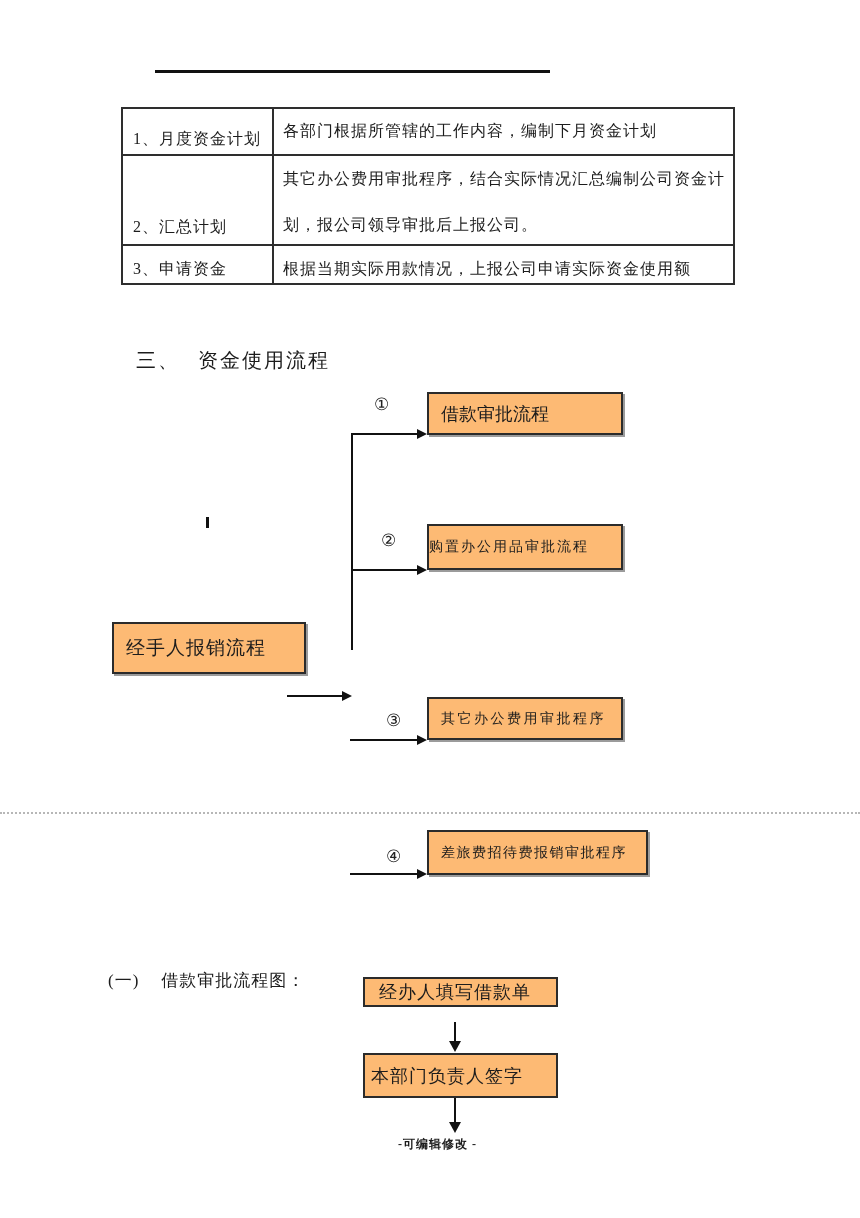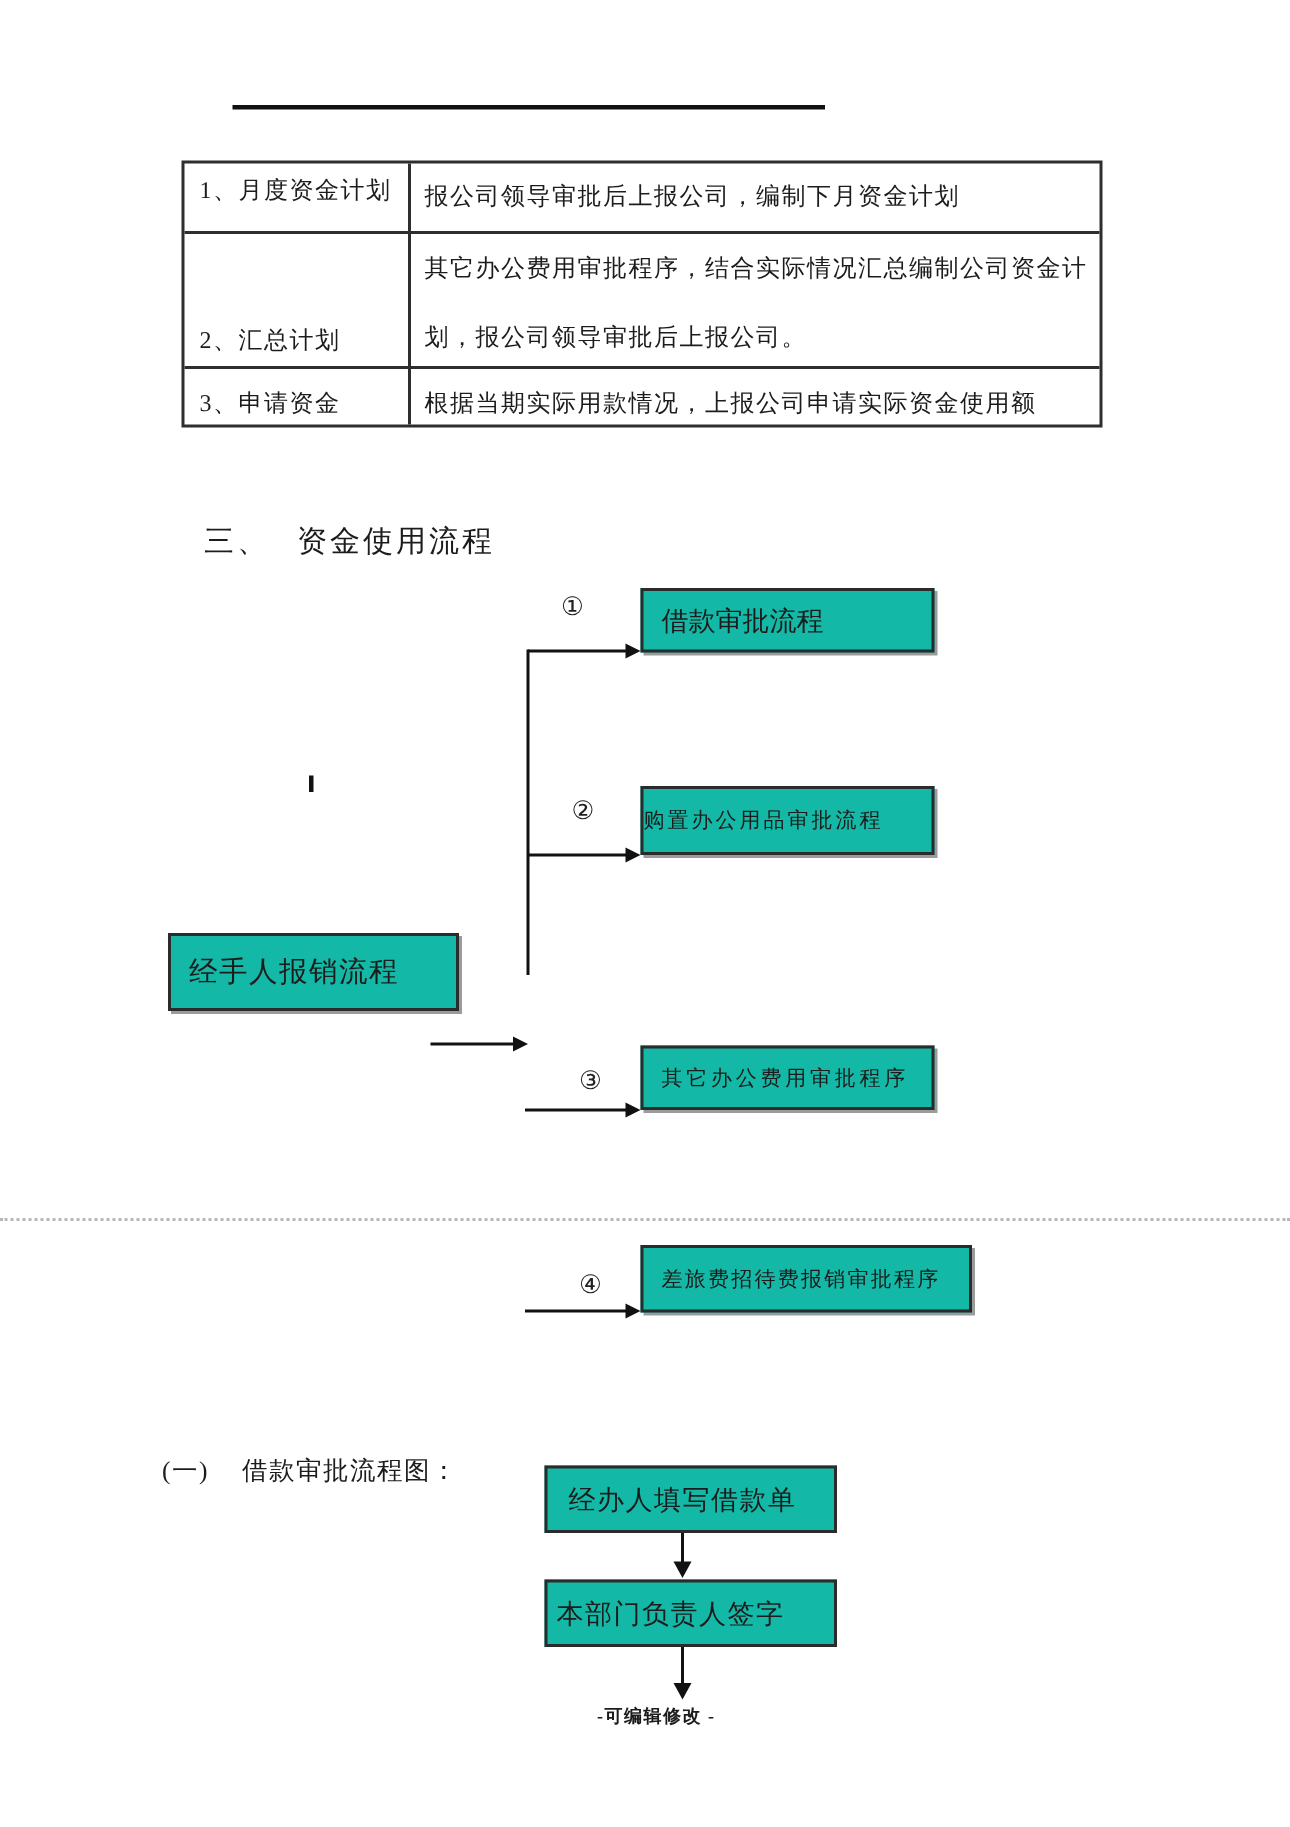--- a/index.html
+++ b/index.html
@@ -21,21 +21,21 @@
   .cell{position:absolute;font-size:16px;letter-spacing:1px;white-space:nowrap;}
 
   
   .h-sec{font-size:20px;letter-spacing:2px;white-space:nowrap;}
   .h-sec .gap{display:inline-block;width:18px;}
   .h-sub{font-size:17px;letter-spacing:1px;white-space:nowrap;}
   .h-sub .gap{display:inline-block;width:22px;}
 
   
   .fc-box{
-    border:2px solid #2b2b2b;background:#14b8a6;box-sizing:border-box;
+    border:2px solid #2b2b2b;background:#fdba74;box-sizing:border-box;
     box-shadow:2px 2px 0 #9b9b9b;
     display:flex;align-items:center;white-space:nowrap;
   }
   .marker{font-size:17px;color:#222;}
 
   
   .hshaft{height:2px;background:#111;}
   .vshaft{width:2px;background:#111;}
   .head-right{width:0;height:0;border-top:5px solid transparent;border-bottom:5px solid transparent;border-left:10px solid #111;}
   .head-down{width:0;height:0;border-left:6px solid transparent;border-right:6px solid transparent;border-top:11px solid #111;}
@@ -51,22 +51,22 @@
 
 <div>
 
   <div class="abs top-rule"></div>
 
   <div class="abs doc-table">
     <div class="vdiv"></div>
     <div class="hdiv1"></div>
     <div class="hdiv2"></div>
 
-    <div class="cell" style="left:10px;top:8px;">1、月度资金计划</div>
-    <div class="cell" style="left:160px;top:12px;">报公司领导审批后上报公司，编制下月资金计划</div>
+    <div class="cell" style="left:10px;top:20px;">1、月度资金计划</div>
+    <div class="cell" style="left:160px;top:12px;">各部门根据所管辖的工作内容，编制下月资金计划</div>
 
     <div class="cell" style="left:10px;top:60px;margin-top:48px;">2、汇总计划</div>
     <div class="cell" style="left:160px;top:60px;">其它办公费用审批程序，结合实际情况汇总编制公司资金计</div>
     <div class="cell" style="left:160px;top:106px;">划，报公司领导审批后上报公司。</div>
 
     <div class="cell" style="left:10px;top:150px;">3、申请资金</div>
     <div class="cell" style="left:160px;top:150px;">根据当期实际用款情况，上报公司申请实际资金使用额</div>
   </div>
 
   <div class="abs h-sec" style="left:136px;top:347px;">
@@ -110,21 +110,21 @@
   <div class="abs fc-box" style="left:427px;top:830px;width:221px;height:45px;font-size:14px;letter-spacing:1.5px;padding-left:12px;">
     <span>差旅费招待费报销审批程序</span>
   </div>
   <div class="abs hshaft" style="left:350px;top:873px;width:68px;"></div>
   <div class="abs head-right" style="left:417px;top:869px;"></div>
 
   <div class="abs h-sub" style="left:108px;top:969px;">
     <span>(一)</span><span class="gap"></span><span>借款审批流程图：</span>
   </div>
 
-  <div class="abs fc-box" style="left:363px;top:977px;width:195px;height:45px;font-size:18px;letter-spacing:1px;padding-left:14px;box-shadow:none;">
+  <div class="abs fc-box" style="left:363px;top:977px;width:195px;height:30px;font-size:18px;letter-spacing:1px;padding-left:14px;box-shadow:none;">
     <span>经办人填写借款单</span>
   </div>
   <div class="abs vshaft" style="left:454px;top:1022px;height:20px;"></div>
   <div class="abs head-down" style="left:449px;top:1041px;"></div>
 
   <div class="abs fc-box" style="left:363px;top:1053px;width:195px;height:45px;font-size:18px;letter-spacing:1px;padding-left:6px;box-shadow:none;">
     <span>本部门负责人签字</span>
   </div>
   <div class="abs vshaft" style="left:454px;top:1098px;height:25px;"></div>
   <div class="abs head-down" style="left:449px;top:1122px;"></div>

